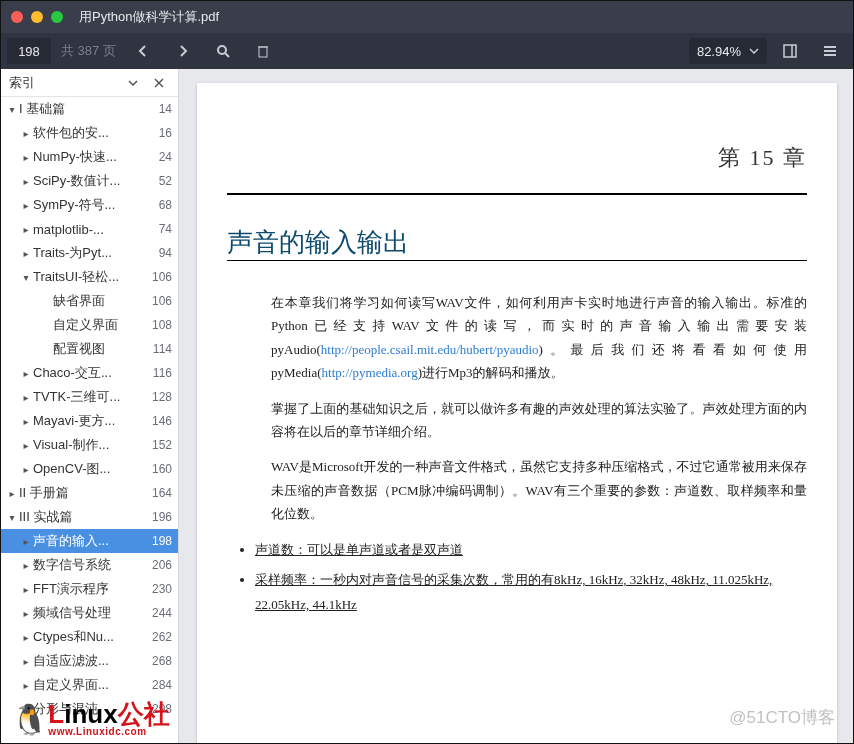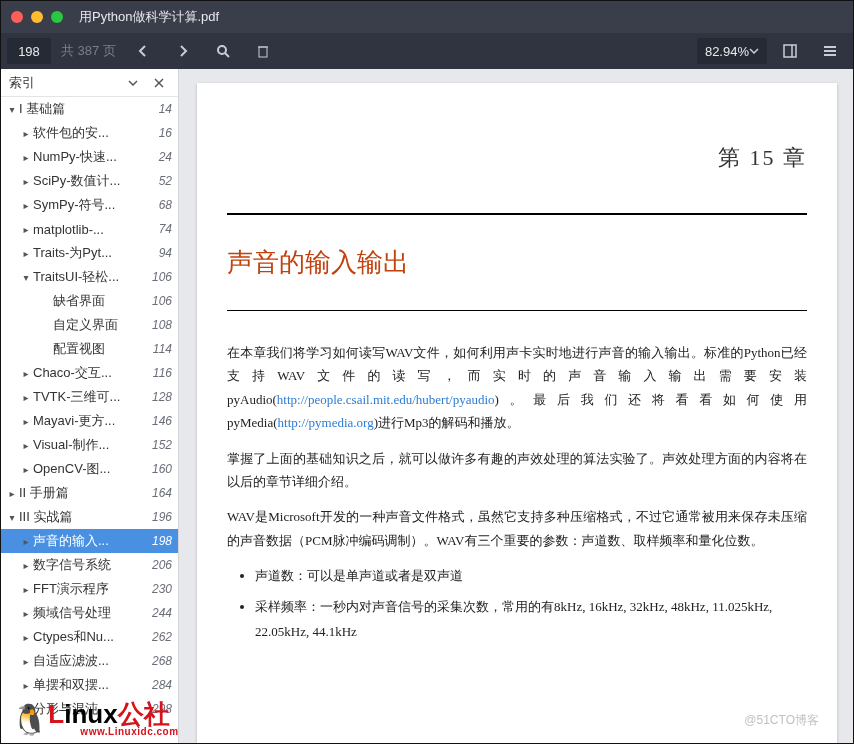--- a/index.html
+++ b/index.html
@@ -8,55 +8,55 @@
 .winbtn { width: 12px; height: 12px; border-radius: 50%; }
 .wb-red { background: #ff5f57; }
 .wb-yellow { background: #febc2e; }
 .wb-green { background: #28c840; }
 .titlebar-title { color: #e8e9ed; font-size: 13px; margin-left: 8px; text-align: right; }
 .toolbar { height: 36px; background: #303440; display: flex; align-items: center; padding: 0 6px; gap: 6px; }
 .page-input { width: 44px; height: 26px; background: #262a34; color: #e8e9ed; border: none; text-align: center; font-size: 13px; border-radius: 2px; }
 .page-total { color: #7a7e8a; font-size: 13px; padding: 0 4px; }
 .tbtn { width: 34px; height: 28px; display: flex; align-items: center; justify-content: center; color: #c9ccd4; cursor: pointer; border-radius: 3px; }
 .spacer { flex: 1; }
-.zoom-box { display: flex; align-items: center; background: #262a34; border-radius: 3px; height: 26px; padding: 0 8px; color: #e8e9ed; font-size: 13px; }
+.zoom-box { display: flex; align-items: center; background: #262a34; border-radius: 3px; height: 26px; padding: 0 8px; gap: 8px; color: #e8e9ed; font-size: 13px; }
 .main { display: flex; height: calc(100% - 68px); overflow: hidden; }
 .sidebar { width: 178px; background: #fff; border-right: 1px solid #d5d6da; display: flex; flex-direction: column; }
 .sidebar-head { height: 28px; display: flex; align-items: center; border-bottom: 1px solid #e3e4e8; padding: 0 8px; gap: 4px; justify-content: space-between; }
 .sidebar-title { flex: 1; font-size: 13px; color: #333; }
 .sbtn { width: 22px; height: 22px; display: flex; align-items: center; justify-content: center; color: #555; cursor: pointer; }
 .tree { flex: 1; overflow-y: auto; font-size: 13px; color: #333; }
 .tree-row { display: flex; align-items: center; height: 24px; padding-right: 6px; cursor: pointer; white-space: nowrap; }
 .tree-row.selected { background: #4a90e2; color: #fff; }
 .tree-row.selected .page-num { color: #fff; }
 .chev { width: 14px; display: inline-flex; justify-content: center; color: #555; font-size: 10px; }
 .tree-label { flex: 1; overflow: hidden; text-overflow: ellipsis; }
-.page-num { color: #6a6e7a; font-style: italic; font-size: 12px; }
+.page-num { color: #6a6e7a; font-size: 12px; }
 .ind0 { padding-left: 4px; }
 .ind1 { padding-left: 18px; }
 .ind2 { padding-left: 38px; }
 .content { flex: 1; background: #e7e8ec; overflow: auto; padding: 14px 18px; }
 .page { background: #fff; width: 640px; min-height: 700px; margin: 0 auto; padding: 60px 30px 30px 30px; box-shadow: 0 1px 3px rgba(0,0,0,0.2); font-family: "Songti SC", "SimSun", serif; position: relative; }
-.chapter-label { text-align: right; font-size: 22px; color: #333; letter-spacing: 2px; margin-bottom: 40px; }
+.chapter-label { text-align: right; font-size: 22px; color: #333; letter-spacing: 2px; margin-bottom: 20px; }
 .hr-thick { border-top: 2px solid #000; margin-bottom: 30px; }
-.chapter-title { font-size: 26px; color: #c2410c; margin-bottom: 30px; font-weight: normal; }
+.chapter-title { font-size: 26px; color: #0c4a6e; font-weight: normal; }
 .hr-thin { border-top: 1px solid #000; margin-bottom: 30px; }
-.paragraph { font-size: 13px; line-height: 1.8; color: #222; margin-bottom: 12px; text-align: justify; }
+.paragraph { font-size: 13px; line-height: 1.8; color: #222; margin-bottom: 12px; text-align: justify; margin-left: 44px; }
 .link { color: #2c7cd4; }
 .sec-title { font-size: 16px; color: #2c7cd4; margin: 22px 0 14px 0; }
 .bullet-list { padding-left: 28px; font-size: 13px; line-height: 1.9; color: #222; }
-.bullet-list li { margin-bottom: 6px; }
+.bullet-list li { margin-bottom: 6px; text-decoration: underline; }
 .watermark-logo { position: absolute; left: 10px; bottom: 6px; display: flex; align-items: flex-end; gap: 0; font-family: Arial, sans-serif; pointer-events: none; z-index: 5; }
 .wm-icon { font-size: 30px; }
 .wm-text { display: flex; flex-direction: column; line-height: 1; }
 .wm-top { font-size: 26px; font-weight: bold; }
 .wm-top .lred { color: #d4131a; }
 .wm-top .lblk { color: #000; }
-.wm-bottom { font-size: 10px; color: #d4131a; font-weight: bold; letter-spacing: 0.5px; margin-left: 32px; }
-.watermark-blog { position: absolute; right: 34px; bottom: 14px; color: #c1c1c1; font-size: 12px; pointer-events: none; z-index: 5; }
+.wm-bottom { font-size: 10px; color: #d4131a; font-weight: bold; letter-spacing: 0.5px; }
+.watermark-blog { position: absolute; right: 18px; bottom: 14px; color: #c1c1c1; font-size: 17px; pointer-events: none; z-index: 5; }
 svg { display: block; }
 </style>
 </head>
 <body>
 
 <div class="titlebar">
   <div class="winbtn wb-red"></div>
   <div class="winbtn wb-yellow"></div>
   <div class="winbtn wb-green"></div>
   <div class="titlebar-title">用Python做科学计算.pdf</div>
@@ -241,21 +241,21 @@
           <span class="tree-label">Ctypes和Nu...</span>
           <span class="page-num">262</span>
         </div>
         <div class="tree-row ind1">
           <span class="chev">▸</span>
           <span class="tree-label">自适应滤波...</span>
           <span class="page-num">268</span>
         </div>
         <div class="tree-row ind1">
           <span class="chev">▸</span>
-          <span class="tree-label">单摆和双摆...</span>
+          <span class="tree-label">自定义界面...</span>
           <span class="page-num">284</span>
         </div>
         <div class="tree-row ind1">
           <span class="chev">▸</span>
           <span class="tree-label">分形与混沌</span>
           <span class="page-num">298</span>
         </div>
       </div>
   </div>
 

